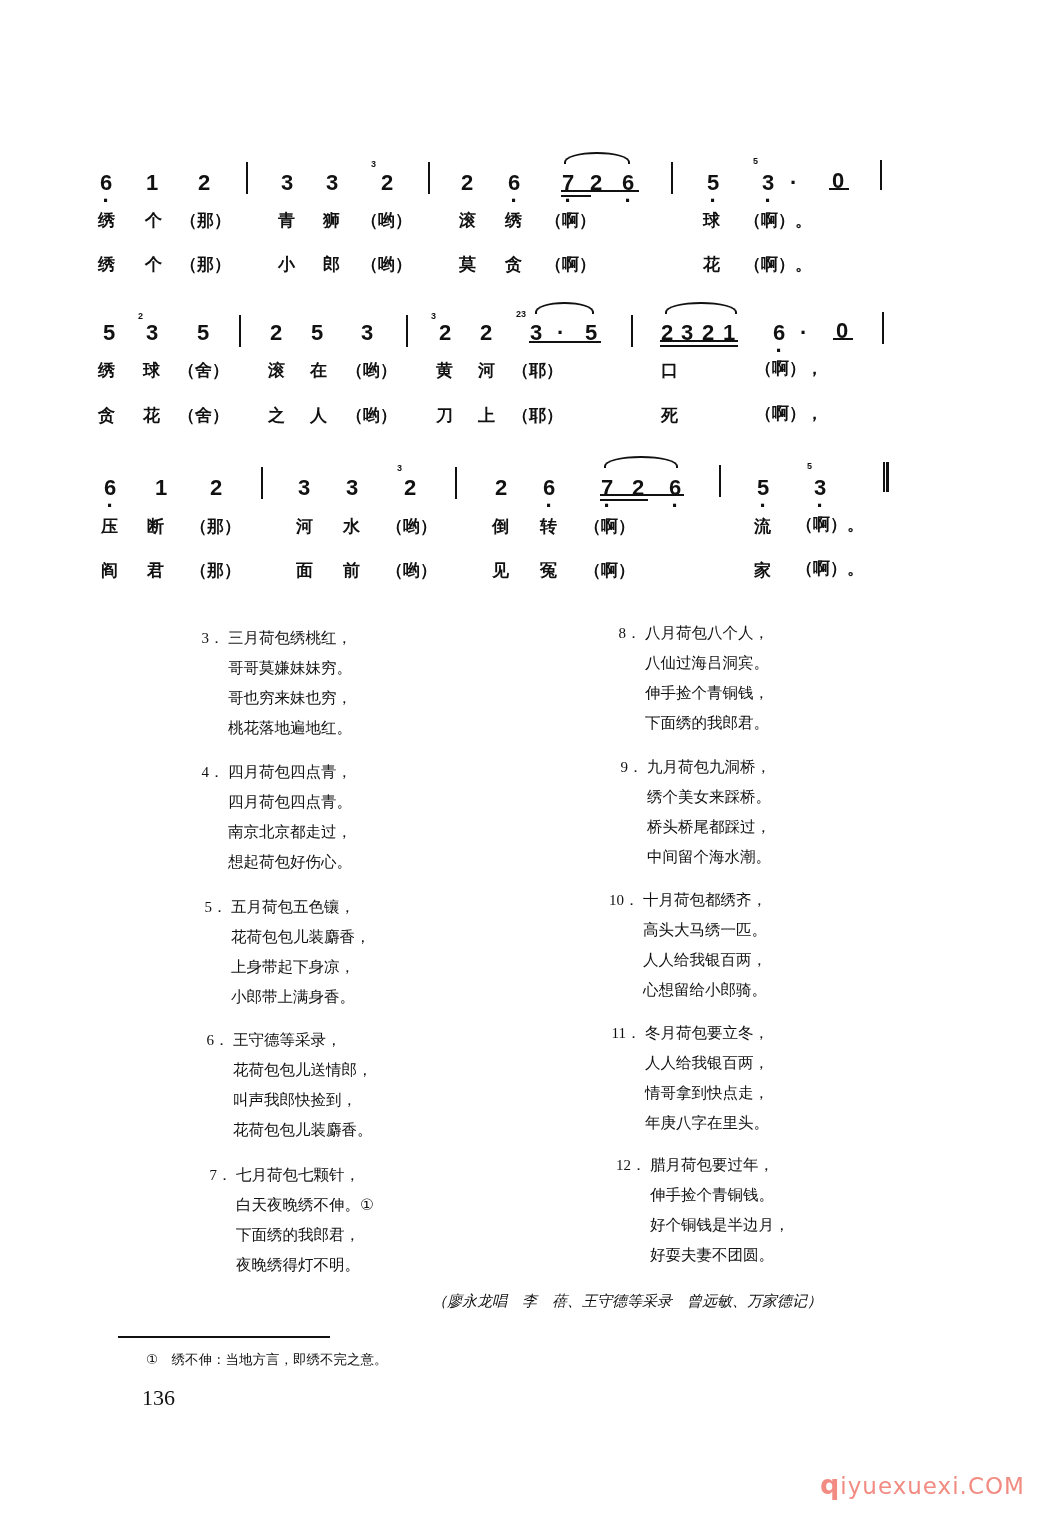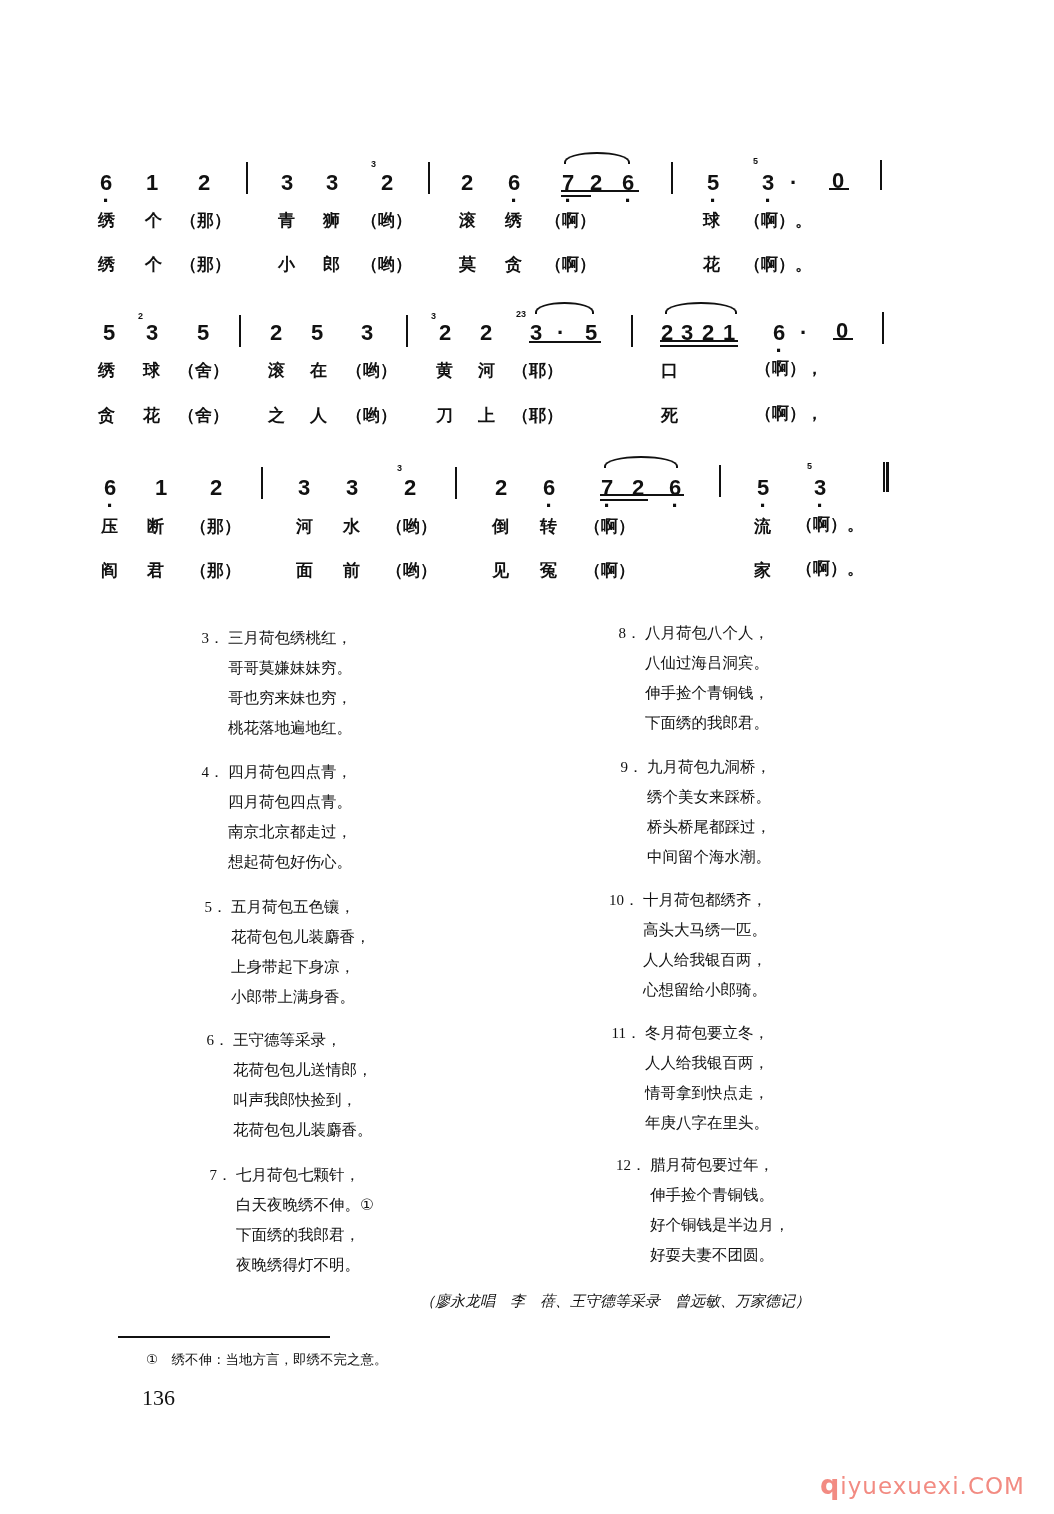--- a/index.html
+++ b/index.html
@@ -259,18 +259,18 @@
   <div class="line">年庚八字在里头。</div>
 </div>
 <div class="verse" style="left:650px;top:1150px">
   <span class="num">12．</span>
   <div class="line">腊月荷包要过年，</div>
   <div class="line">伸手捡个青铜钱。</div>
   <div class="line">好个铜钱是半边月，</div>
   <div class="line">好耍夫妻不团圆。</div>
 </div>
 
-<div class="credit" style="left:420px;top:1292px">（廖永龙唱　李　蓓、王守德等采录　曾远敏、万家德记）</div>
+<div class="credit" style="left:432px;top:1292px">（廖永龙唱　李　蓓、王守德等采录　曾远敏、万家德记）</div>
 <div class="footrule" style="left:118px;top:1336px;width:212px"></div>
 <div class="footnote" style="left:146px;top:1351px">①　绣不伸：当地方言，即绣不完之意。</div>
 <div class="pagenum" style="left:142px;top:1385px">136</div>
 
 <div class="wm" style="left:820px;top:1469px"><span class="q">q</span><span>iyuexuexi.COM</span></div>
 
 </body></html>

